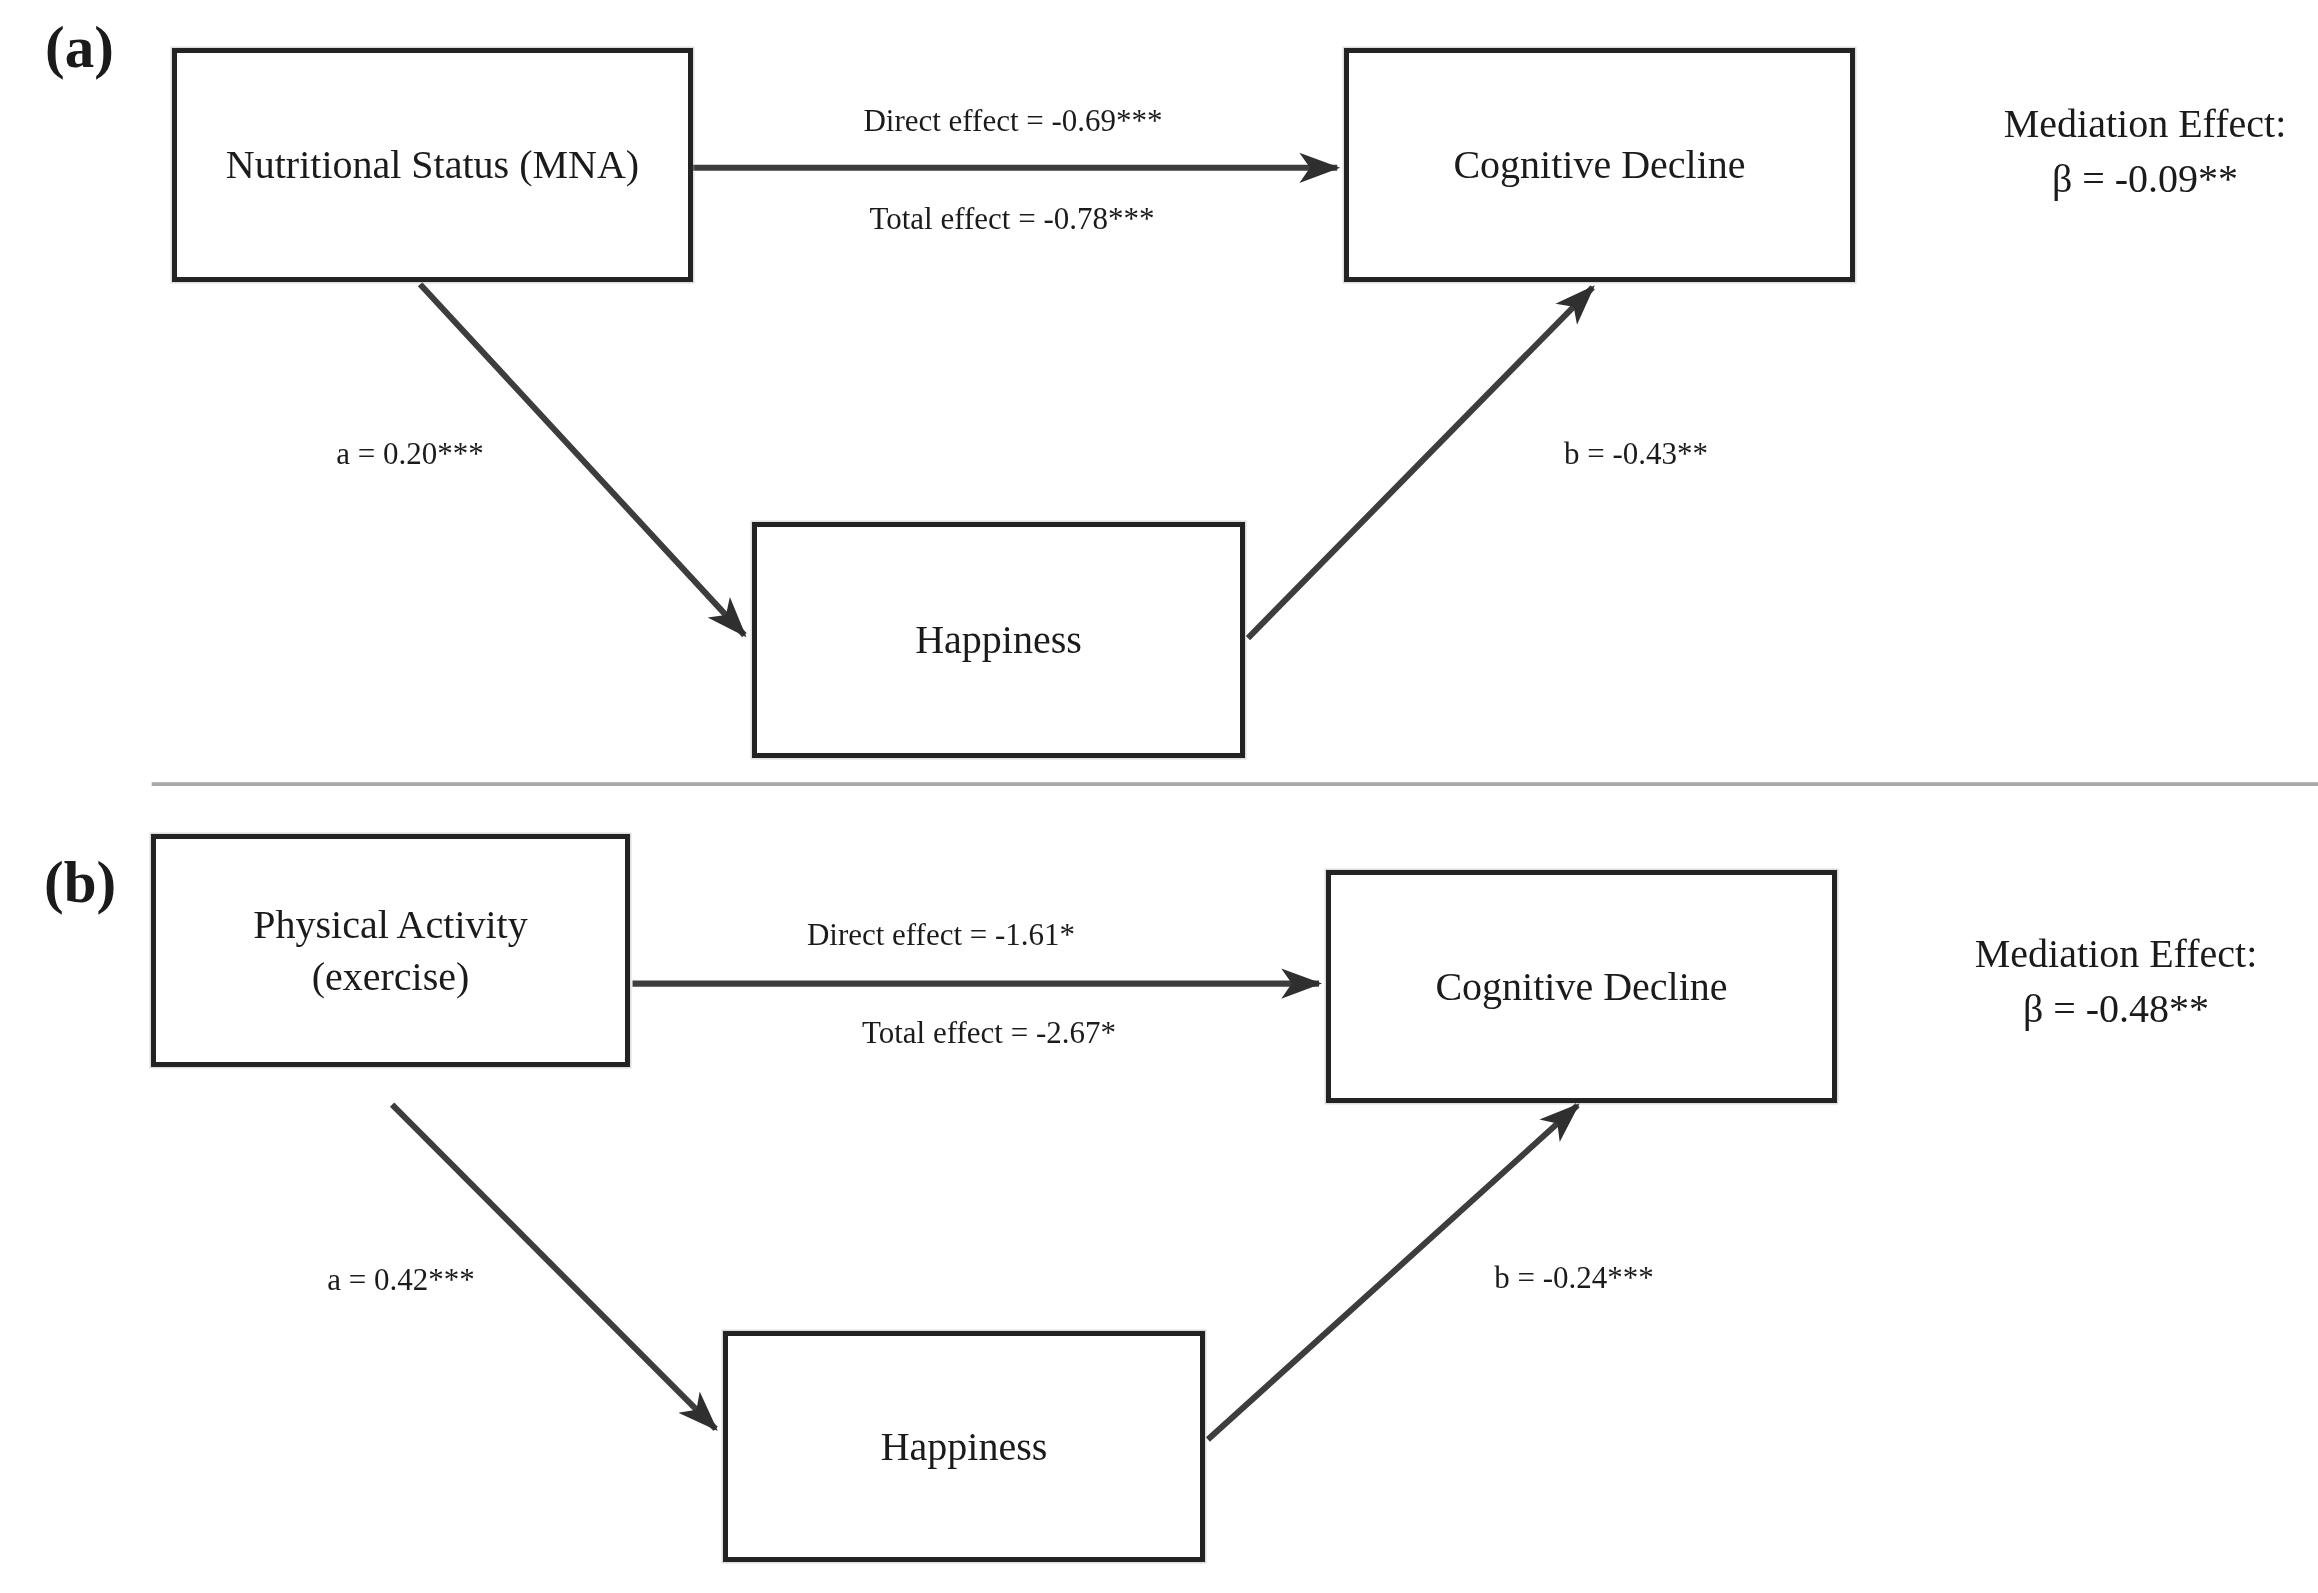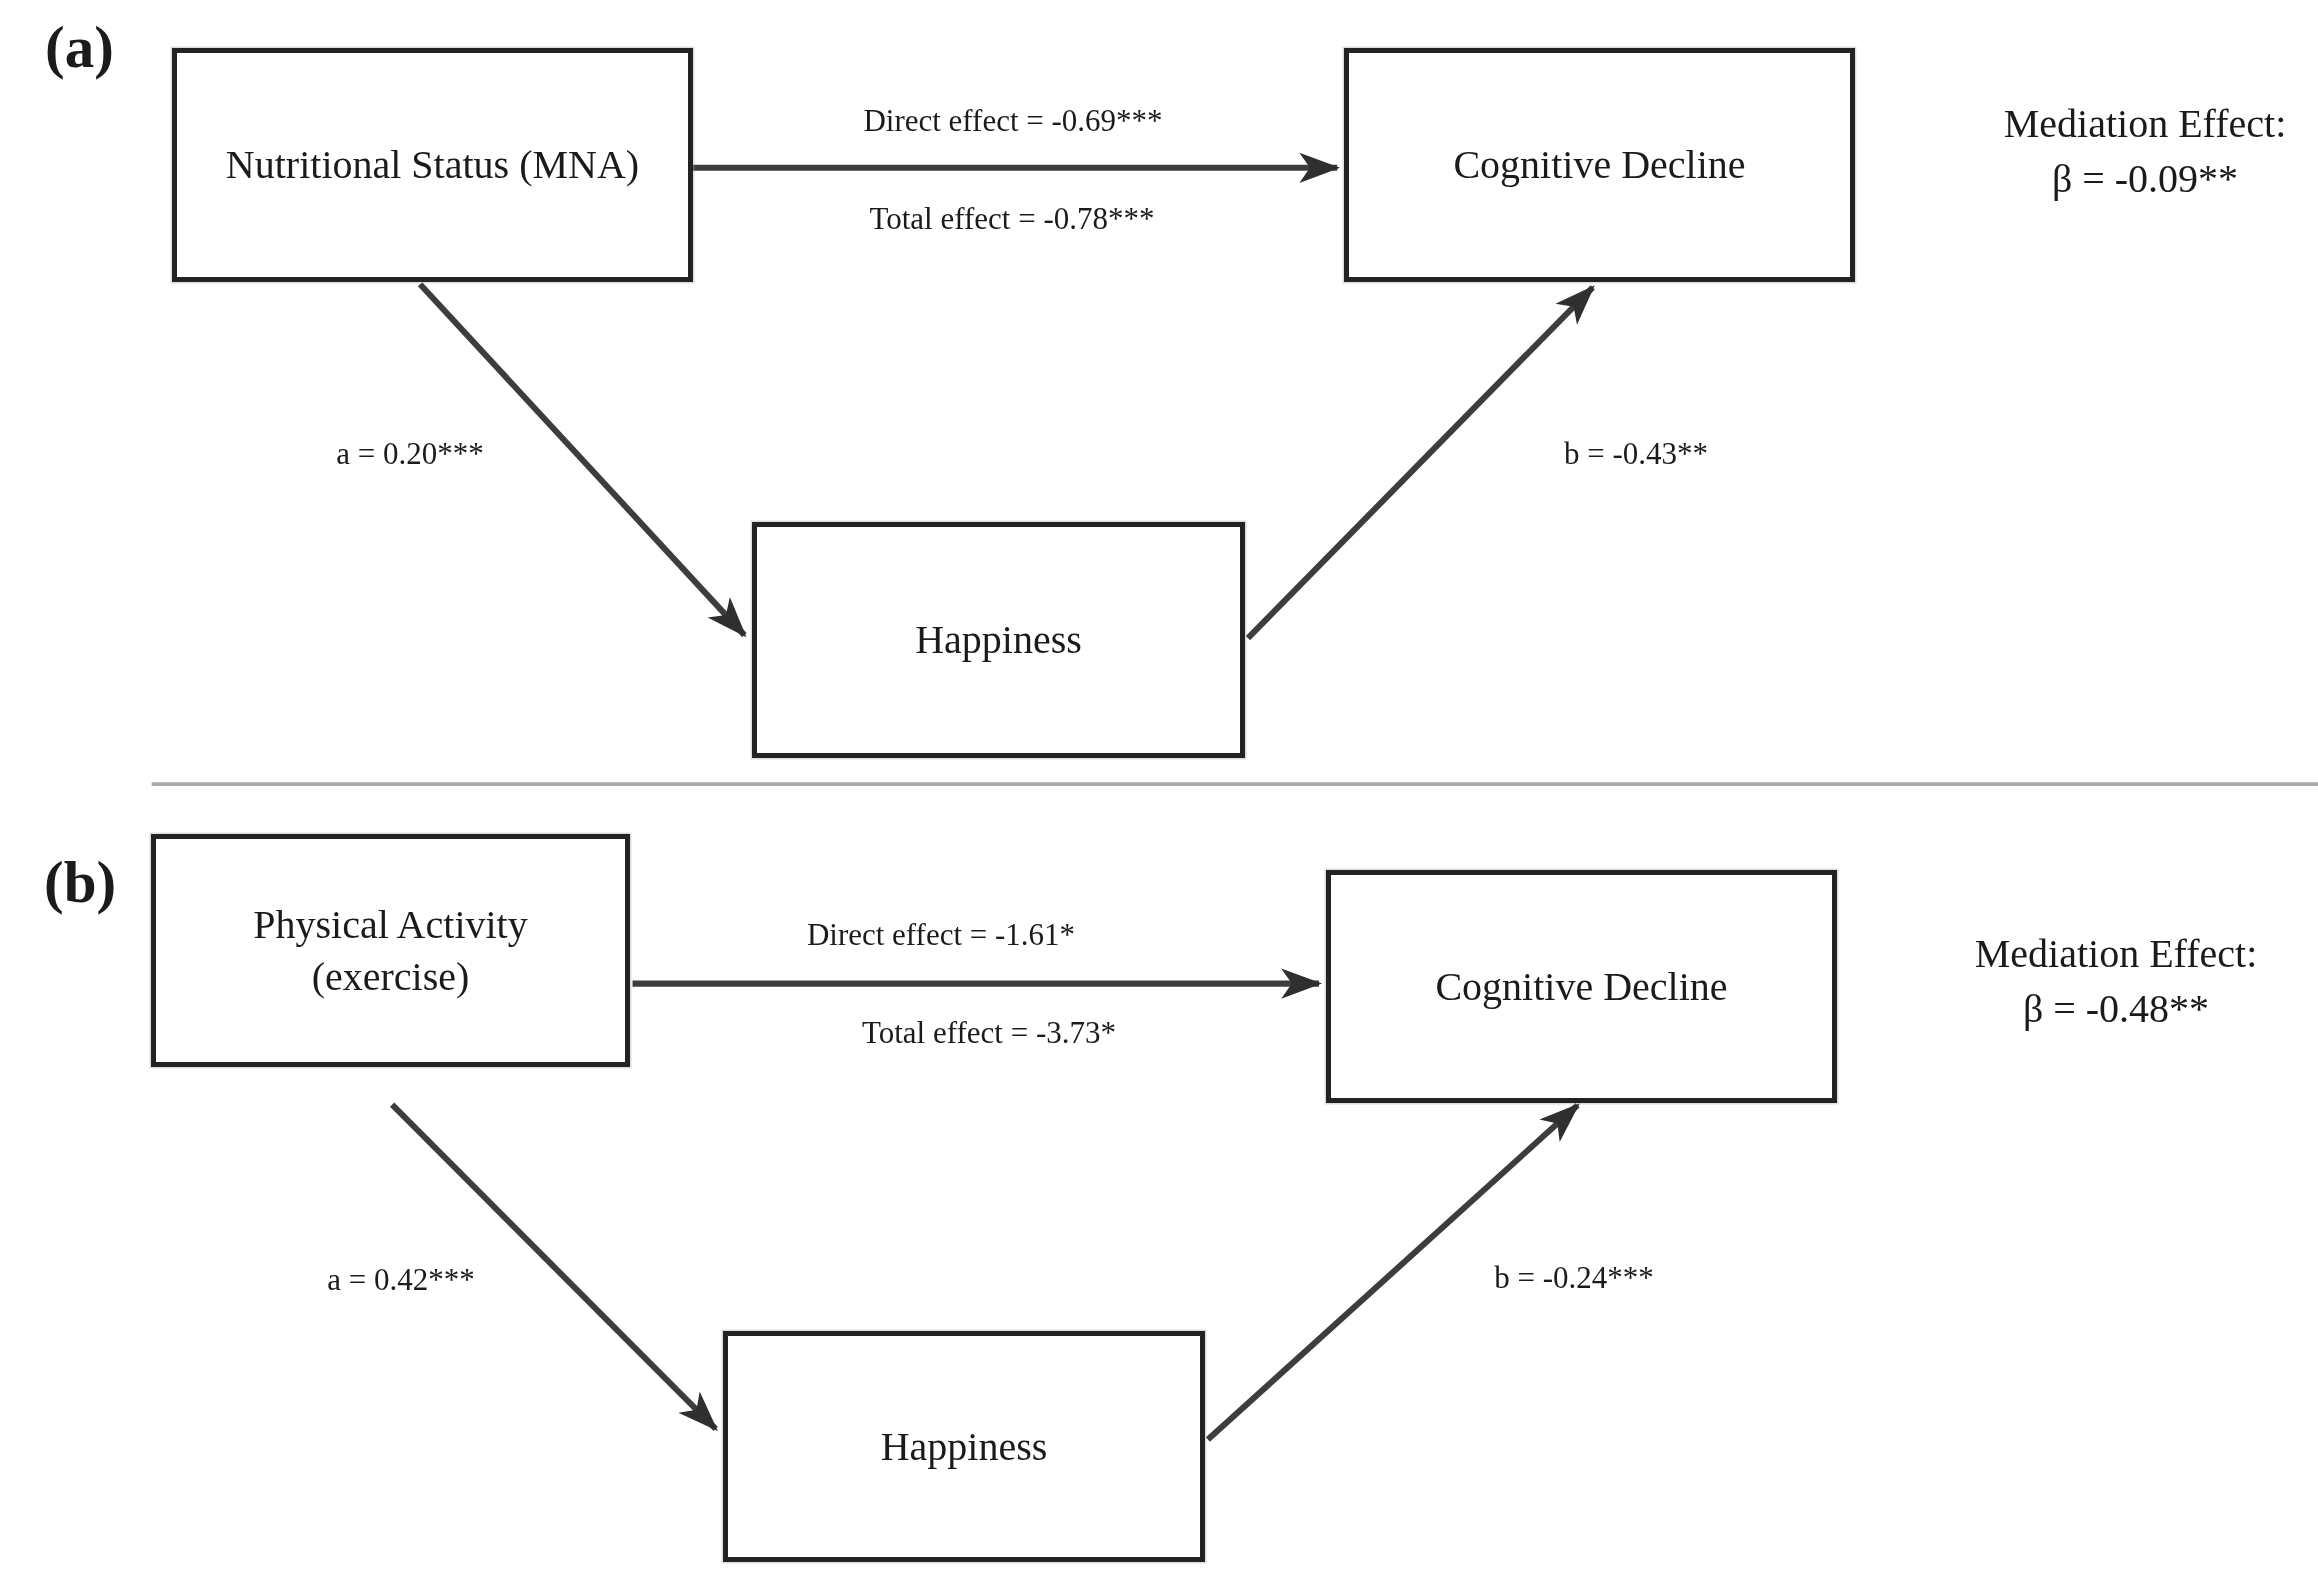--- a/index.html
+++ b/index.html
@@ -142,21 +142,21 @@
 
     <div class="node" id="cd-b-box">
       <span class="line">Cognitive Decline</span>
     </div>
 
     <div class="node" id="happy-b-box">
       <span class="line">Happiness</span>
     </div>
 
     <div class="edge-label" id="direct-b">Direct effect = -1.61*</div>
-    <div class="edge-label" id="total-b">Total effect = -3.73*</div>
+    <div class="edge-label" id="total-b">Total effect = -2.67*</div>
     <div class="edge-label" id="path-a-b">a = 0.42***</div>
     <div class="edge-label" id="path-b-b">b = -0.24***</div>
 
     <div class="mediation" id="med-b">
       <div>Mediation Effect:</div>
       <div>β = -0.48**</div>
     </div>
   </div>
 
 </div>

